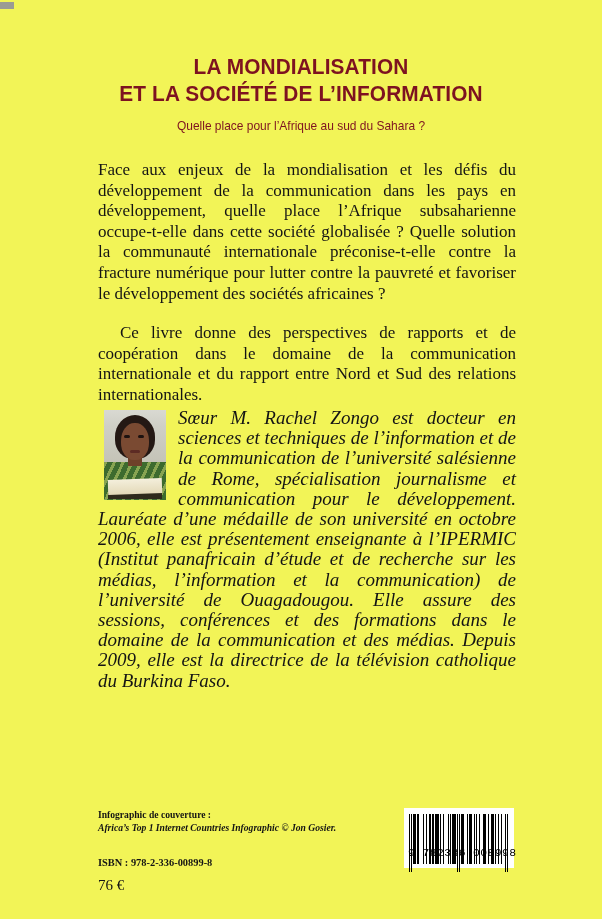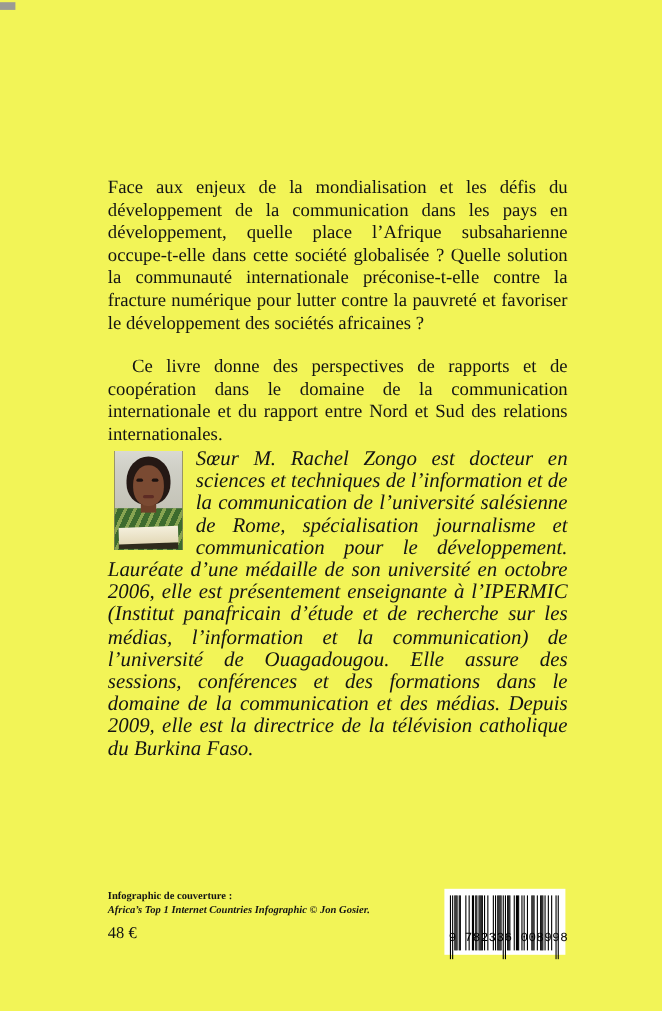--- a/index.html
+++ b/index.html
@@ -260,20 +260,25 @@
     white-space: nowrap;
   }
 </style>
 </head>
 <body>
 
 <div class="page">
 
   <div class="scan-mark"></div>
 
+  <div class="title-block">
+    <div class="title-line">LA MONDIALISATION</div>
+    <div class="title-line">ET LA SOCIÉTÉ DE L’INFORMATION</div>
+    <div class="subtitle">Quelle place pour l’Afrique au sud du Sahara ?</div>
+  </div>
 
   <div class="body-text">
     <p class="blurb-1">Face aux enjeux de la mondialisation et les défis du développement de la communication dans les pays en développement, quelle place l’Afrique subsaharienne occupe-t-elle dans cette société globalisée ? Quelle solution la communauté internationale préconise-t-elle contre la fracture numérique pour lutter contre la pauvreté et favoriser le développement des sociétés africaines ?</p>
     <p>Ce livre donne des perspectives de rapports et de coopération dans le domaine de la communication internationale et du rapport entre Nord et Sud des relations internationales.</p>
   </div>
 
   <div class="bio-section">
     <div class="bio-photo">
       <div class="sky"></div>
       <div class="torso"></div>
@@ -286,21 +291,22 @@
       <div class="mouth"></div>
       <div class="paper-shadow"></div>
       <div class="paper"></div>
     </div>
     <p class="bio-text">Sœur M. Rachel Zongo est docteur en sciences et techniques de l’information et de la communication de l’université salésienne de Rome, spécialisation journalisme et communication pour le développement. Lauréate d’une médaille de son université en octobre 2006, elle est présentement enseignante à l’IPERMIC (Institut panafricain d’étude et de recherche sur les médias, l’information et la communication) de l’université de Ouagadougou. Elle assure des sessions, conférences et des formations dans le domaine de la communication et des médias. Depuis 2009, elle est la directrice de la télévision catholique du Burkina Faso.</p>
   </div>
 
   <div class="footer">
     <div class="credit-label">Infographic de couverture :</div>
     <div class="credit-value">Africa’s Top 1 Internet Countries Infographic © Jon Gosier.</div>
-    <div class="price">48 €</div>
+    <div class="isbn">ISBN : 978-2-336-00899-8</div>
+    <div class="price">76 €</div>
   </div>
 
   <div class="barcode-panel">
     <div class="barcode-bars" id="barcode-bars">
         <i class="guard" style="flex:1 1 0;background:#000"></i>
         <i class="guard" style="flex:1 1 0;background:transparent"></i>
         <i class="guard" style="flex:1 1 0;background:#000"></i>
         <i class="" style="flex:1 1 0;background:transparent"></i>
         <i class="" style="flex:1 1 0;background:#000"></i>
         <i class="" style="flex:1 1 0;background:#000"></i>

